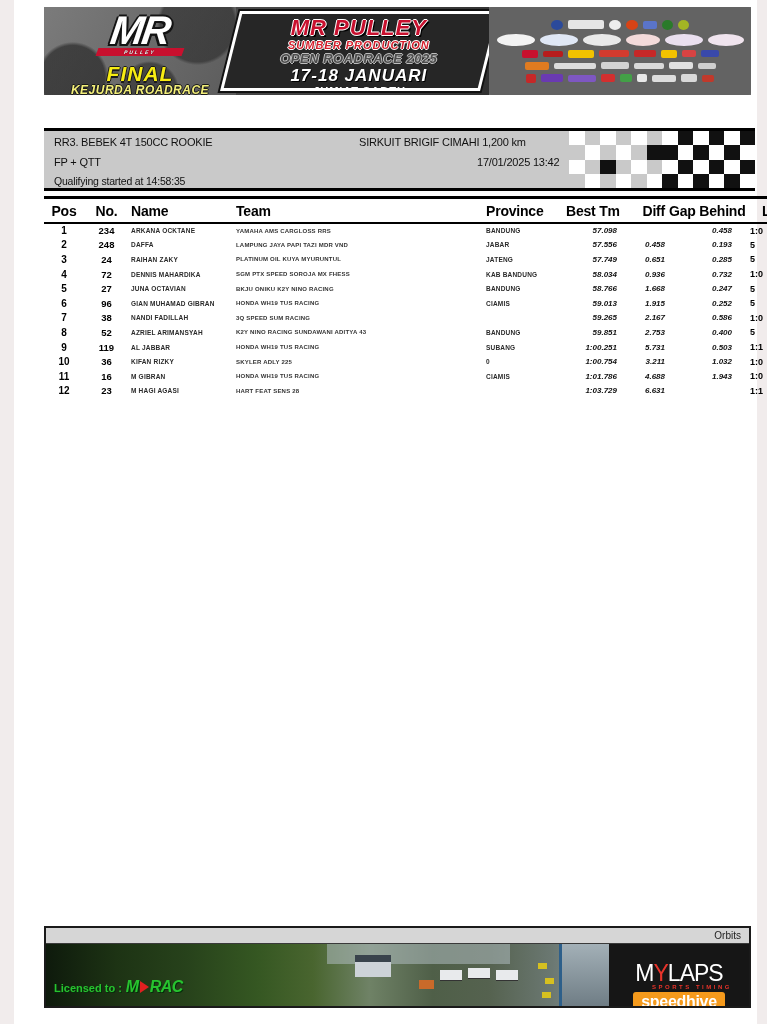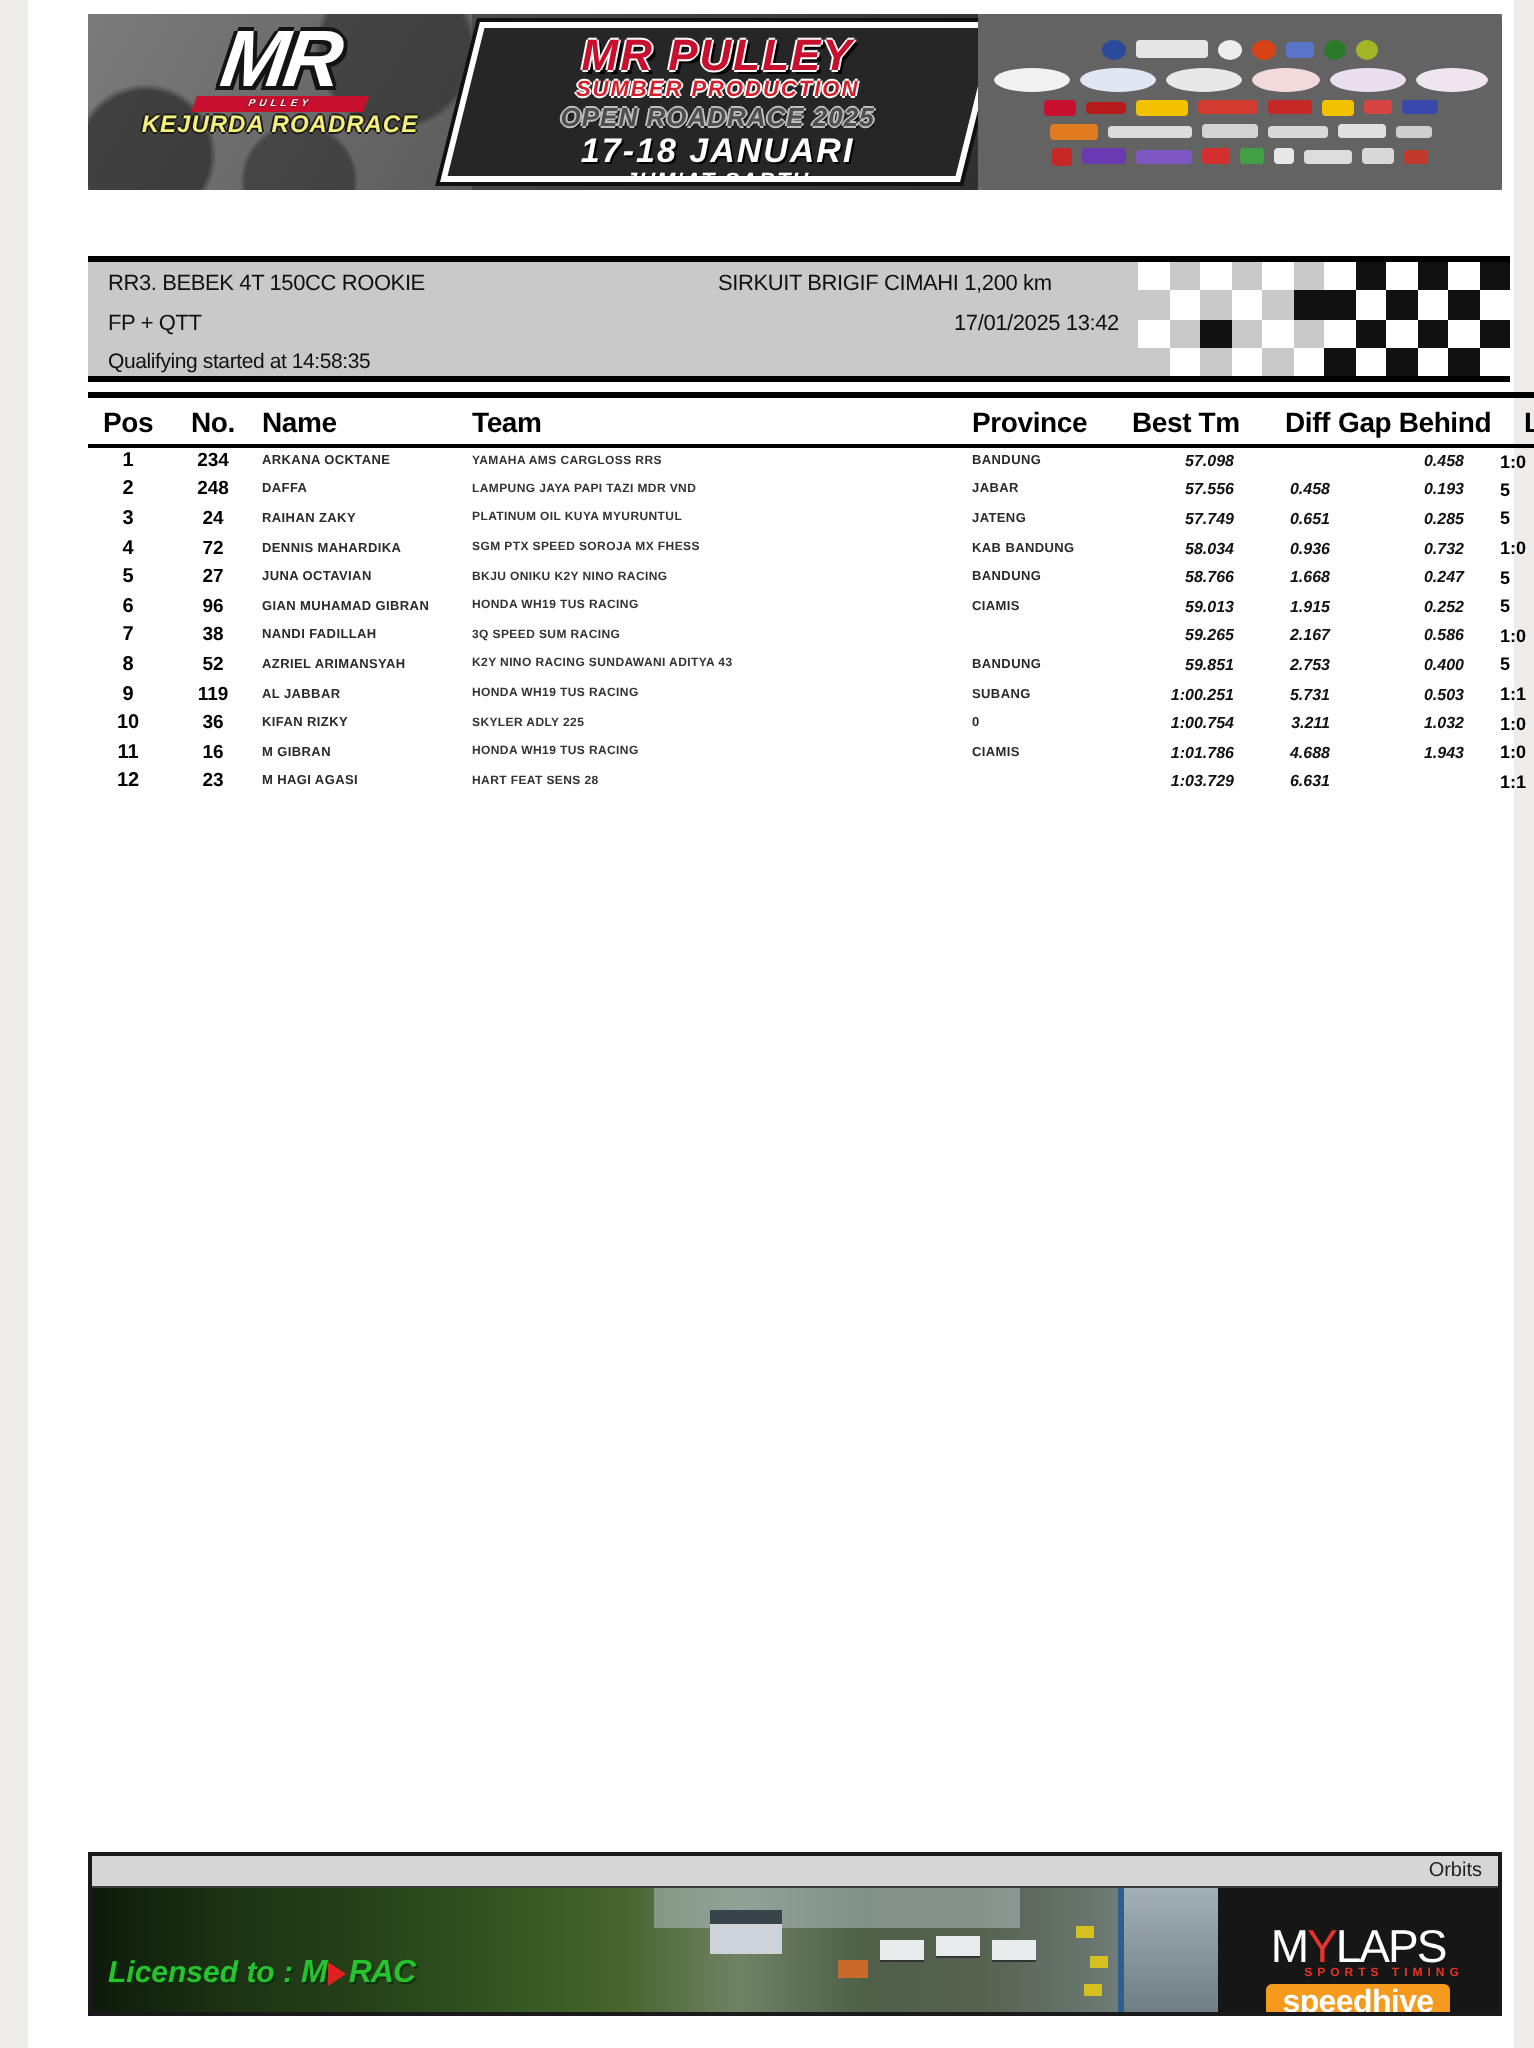--- a/index.html
+++ b/index.html
@@ -104,21 +104,21 @@
   .photo .house { position:absolute; left:44%; top:18%; width:36px; height:22px; background:#cdd3d8;
     box-shadow:inset 0 7px 0 #39434c; }
   .photo .truck { position:absolute; background:#e8eaec; width:22px; height:10px; top:42%;
     box-shadow:0 1px 0 #333; }
   .photo .tent { position:absolute; left:53%; top:58%; width:15px; height:9px; background:#c96a2a; }
   .photo .track { position:absolute; left:73%; top:0; width:10%; height:100%;
     background:linear-gradient(180deg,#a3b0b7,#6f7d85); border-left:3px solid #2d5f8a; }
   .photo .sign { position:absolute; width:9px; height:6px; background:#d6c020; }
   .photo .greens { position:absolute; left:83.5%; top:0; width:2.5%; height:100%; background:#2e7d32; }
   .licensed { position:absolute; left:8px; bottom:10px; display:flex; align-items:baseline; gap:4px; }
-  .licensed-label { font-size:15px; font-style:italic; font-weight:700; color:#27c32f; text-shadow:1px 1px 0 #04300a; }
+  .licensed-label { font-size:11px; font-weight:700; color:#27c32f; text-shadow:1px 1px 0 #04300a; }
   .mdrac { font-size:16px; font-weight:900; font-style:italic; color:#27c32f; letter-spacing:-.5px;
     text-shadow:1px 1px 0 #04300a; display:flex; align-items:center; }
   .mdrac-d { width:0; height:0; border-top:6px solid transparent; border-bottom:6px solid transparent;
     border-left:9px solid #e02020; margin:0 1px; }
   .mylaps-panel { position:absolute; right:0; top:0; width:140px; height:100%; background:#161616;
     display:flex; flex-direction:column; align-items:center; }
   .mylaps-logo { font-size:23px; font-weight:400; color:#fff; letter-spacing:-1px; line-height:1; margin-top:18px; }
   .mylaps-logo .y { color:#e8332a; }
   .sports-timing { font-size:6px; font-weight:700; color:#e8332a; letter-spacing:2.5px; margin:-1px 0 2px 26px; }
   .speedhive { background:#f59a1c; border-radius:3px; padding:1px 8px 3px; font-size:16px; font-weight:700;
@@ -126,20 +126,21 @@
 </style>
 </head>
 <body>
 
 <div class="page">
 
   <div class="banner">
     <div class="banner-left">
       <div class="mr-logo">MR</div>
       <div class="mr-pulley-bar">PULLEY</div>
+      <div class="banner-final">FINAL</div>
       <div class="banner-kejurda">KEJURDA ROADRACE</div>
 
     </div>
     <div class="banner-mid">
       <div class="mid-frame">
         <div class="mid-inner">
           <div class="mid-l1">MR PULLEY</div>
           <div class="mid-l2">SUMBER PRODUCTION</div>
           <div class="mid-l3">OPEN ROADRACE 2025</div>
           <div class="mid-l4">17-18 JANUARI</div>

